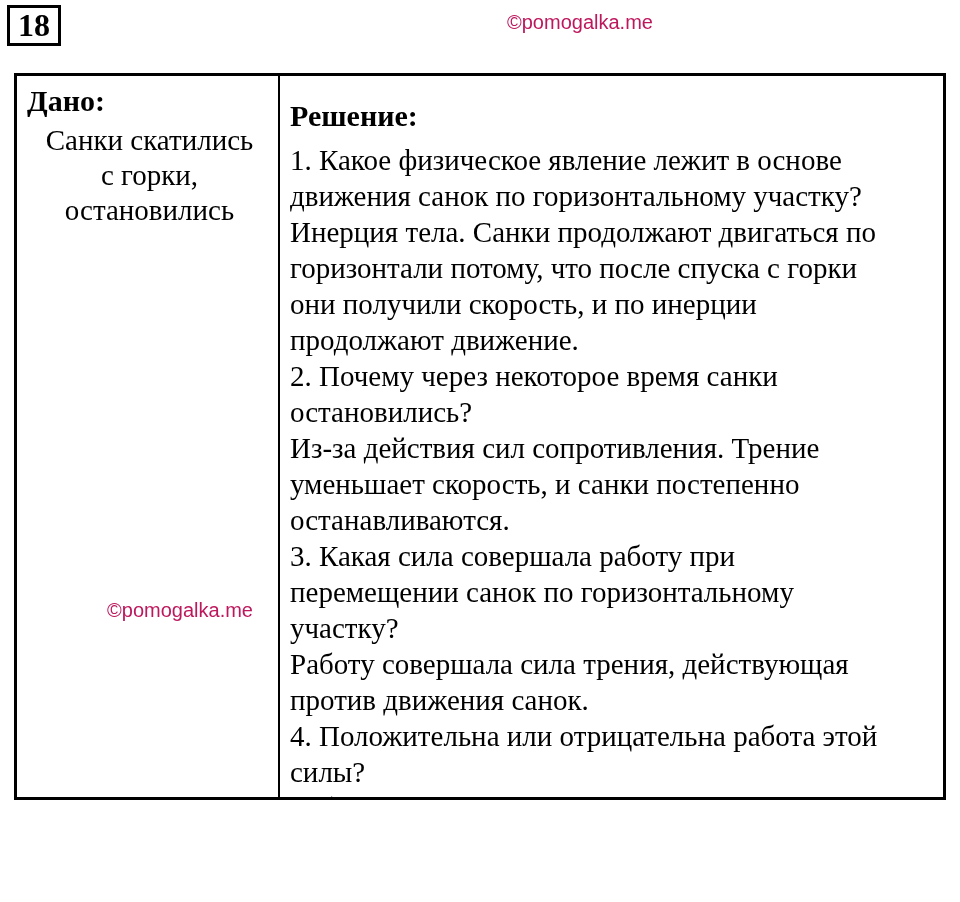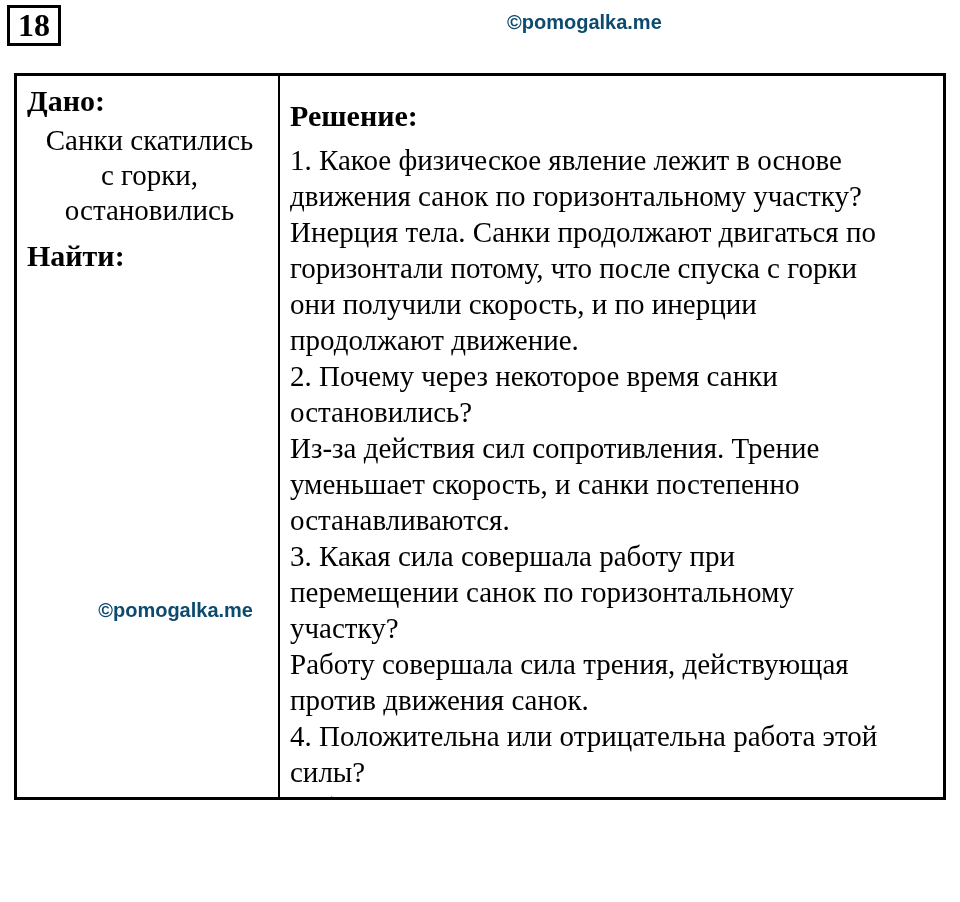--- a/index.html
+++ b/index.html
@@ -15,22 +15,22 @@
     position: absolute;
     left: 7px; top: 5px;
     border: 3px solid #000;
     padding: 0 8px 1px 8px;
     font-size: 32px;
     line-height: 34px;
     font-weight: bold;
   }
   .wm {
     font-family: "Liberation Sans", sans-serif;
-    font-weight: bold;
-    color: #0c4a6e;
+    font-weight: normal;
+    color: #be185d;
     white-space: nowrap;
   }
   .wm-top {
     position: absolute;
     left: 507px; top: 11px;
     font-size: 20px;
     line-height: 23px;
   }
   .solution-table {
     position: absolute;
@@ -87,21 +87,20 @@
 
 <div class="wm wm-top">©pomogalka.me</div>
 
 <div class="solution-table">
 
   <div class="given-cell">
     <div class="cell-header">Дано:</div>
     <div class="cell-text given-text">Санки скатились
 с горки,
 остановились</div>
-    <div class="cell-header find-header">Найти:</div>
     <div class="wm wm-mid">©pomogalka.me</div>
     <div class="wm wm-bottom">©pomogalka.me</div>
   </div>
 
   <div class="solution-cell">
     <div class="cell-header">Решение:</div>
     <div class="cell-text solution-text">1. Какое физическое явление лежит в основе
 движения санок по горизонтальному участку?
 Инерция тела. Санки продолжают двигаться по
 горизонтали потому, что после спуска с горки

